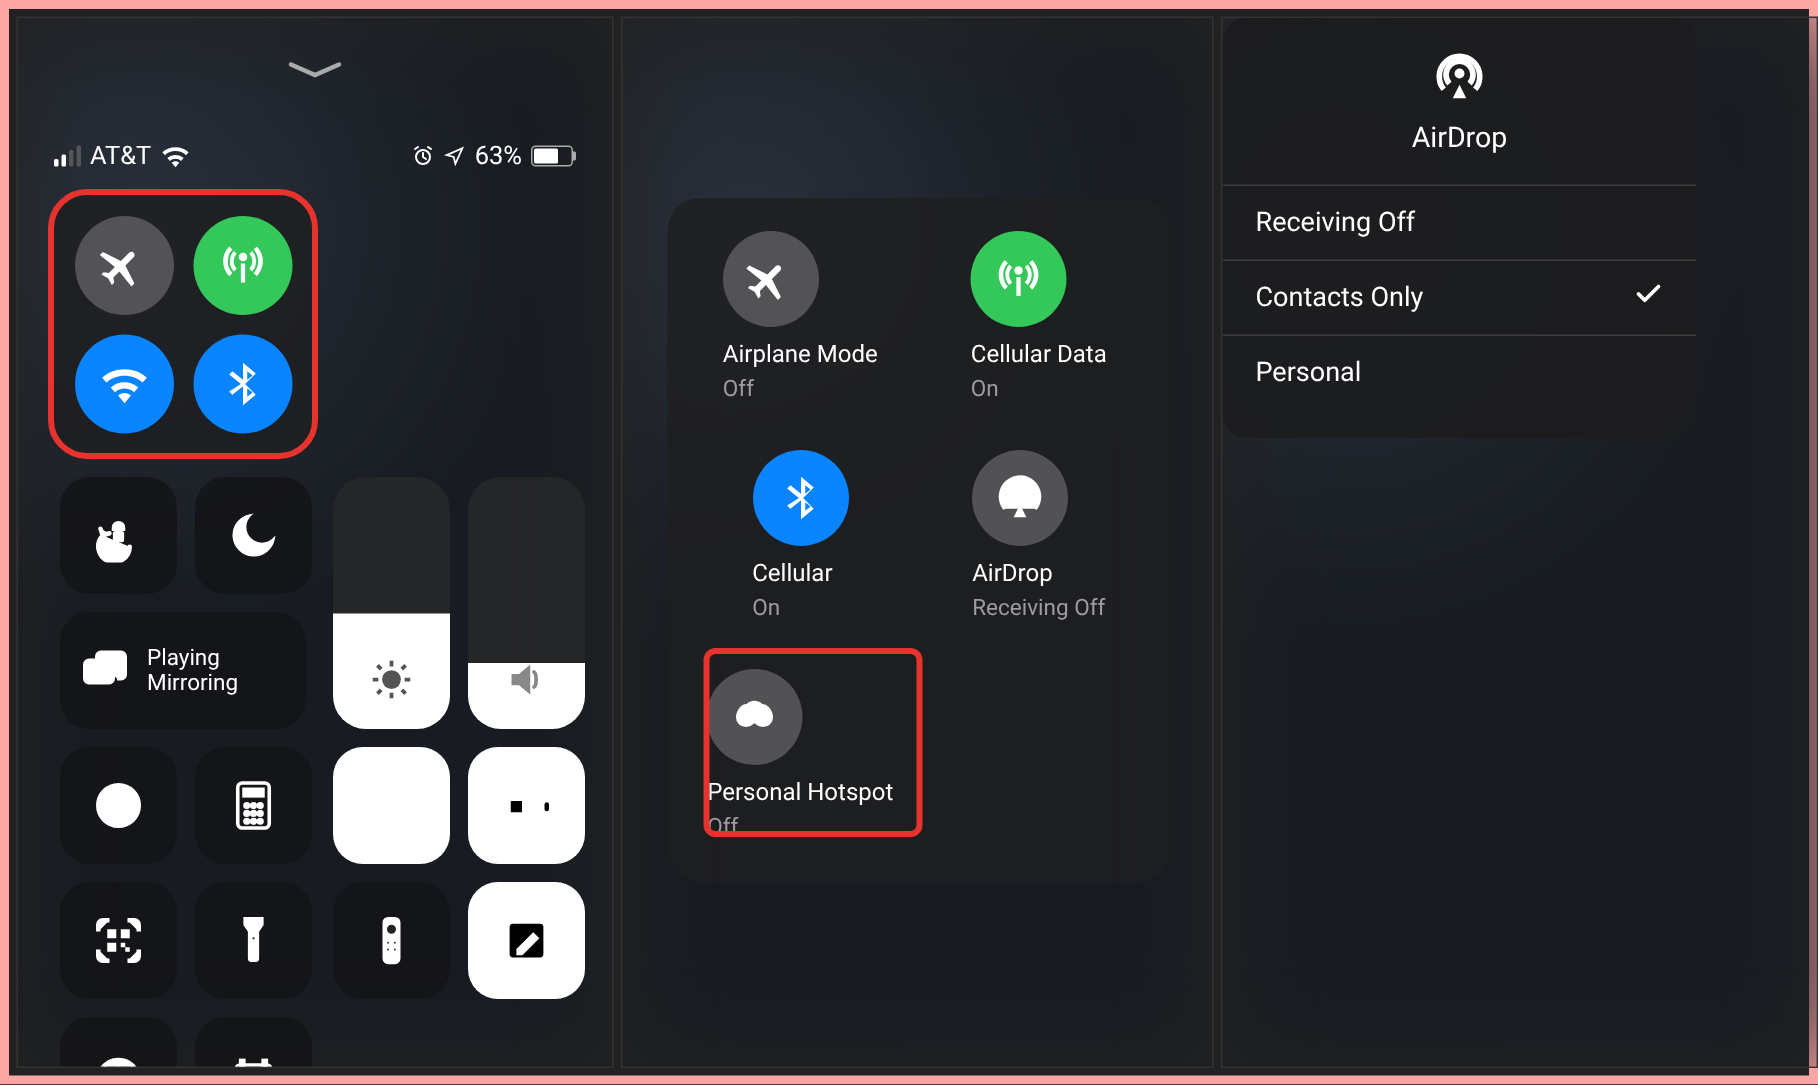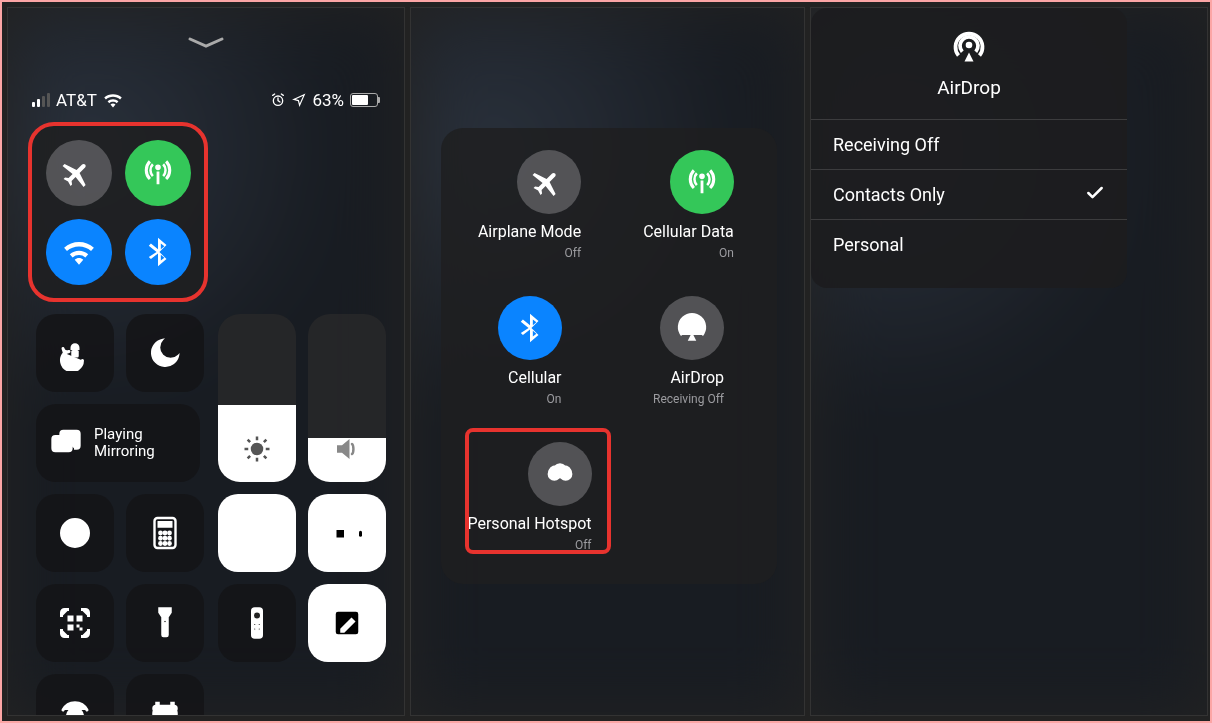--- a/index.html
+++ b/index.html
@@ -1,17 +1,17 @@
 <!DOCTYPE html>
 <html><head>
 <meta charset="utf-8">
 <style>
   *{box-sizing:border-box;margin:0;padding:0;font-family:-apple-system,BlinkMacSystemFont,"Segoe UI",Roboto,sans-serif;-webkit-font-smoothing:antialiased}
   body{background:#000;overflow:hidden}
-  .canvas{position:relative;width:1212px;height:723px;border:2px solid #fca5a5;background:#222}
+  .canvas{position:relative;width:1212px;height:723px;border:6px solid #fca5a5;background:#222}
   .panel{position:absolute;top:5px;bottom:5px;border:1px solid #333;overflow:hidden}
   .bg{position:absolute;inset:0;filter:blur(32px) brightness(.55);background:radial-gradient(circle at 20% 20%,#4d5a6e 0%,#2b323d 40%) ,radial-gradient(circle at 80% 70%,#5a4e6c 0%,#222 60%),#262a30}
   .content{position:absolute;inset:0;font-size:13px;color:#fff}
   
   #p1{left:5px;width:398px}
   #p2{left:408px;width:395px}
   #p3{left:808px;width:398px}
   
   .card{position:absolute;background:rgba(30,30,32,.82);border-radius:22px}
   .highlight{outline:4px solid #e7332e;outline-offset:0;border-radius:22px}
@@ -47,22 +47,22 @@
   .tile svg{width:36px;height:36px;fill:#fff;stroke:#fff}
   .wide-tile{position:absolute;width:164px;height:78px;background:rgba(20,20,22,.82);border-radius:20px;display:flex;align-items:center;gap:12px;padding:0 14px;color:#fff;font-size:15px}
   .wide-tile svg{width:32px;height:32px;fill:#fff}
   
   .slider{position:absolute;width:78px;height:168px;background:rgba(40,40,42,.82);border-radius:22px;overflow:hidden;display:flex;align-items:flex-end;justify-content:center}
   .slider-fill{position:absolute;left:0;right:0;bottom:0;background:#fff}
   .slider svg{position:relative;z-index:2;margin-bottom:18px;width:30px;height:30px}
   
   .exp-card{left:30px;top:120px;width:336px;height:456px;padding:22px 12px}
   .exp-grid{display:grid;grid-template-columns:1fr 1fr;grid-auto-rows:140px;gap:6px;justify-items:center}
-  .exp-item{display:flex;flex-direction:column;align-items:flex-end;justify-content:flex-start;gap:8px;text-align:center;color:#fff;font-size:16px}
-  .exp-item .sub{color:#9c9ca0;font-size:12px;margin-top:-3px}
+  .exp-item{display:flex;flex-direction:column;align-items:flex-start;justify-content:flex-start;gap:8px;text-align:center;color:#fff;font-size:16px}
+  .exp-item .sub{color:#9c9ca0;font-size:15px;margin-top:-3px}
   .sub.blur{filter:blur(3px)}
   .exp-item .round{width:64px;height:64px}
   .exp-highlight{position:absolute;border:4px solid #e7332e;border-radius:8px}
   
   .menu-card{left:42px;top:215px;width:316px;height:280px;background:rgba(28,28,30,.92);border-radius:16px;overflow:hidden}
   .menu-head{display:flex;flex-direction:column;align-items:center;padding:22px 0 20px;gap:10px}
   .menu-head svg{width:36px;height:36px;stroke:#fff;fill:none;stroke-width:2.5}
   .menu-title{font-size:19px;color:#fff}
   .menu-row{position:relative;height:50px;display:flex;align-items:center;padding:0 22px;font-size:18px;color:#fff;border-top:1px solid rgba(120,120,120,.35)}
   .menu-row .check{position:absolute;right:22px}

